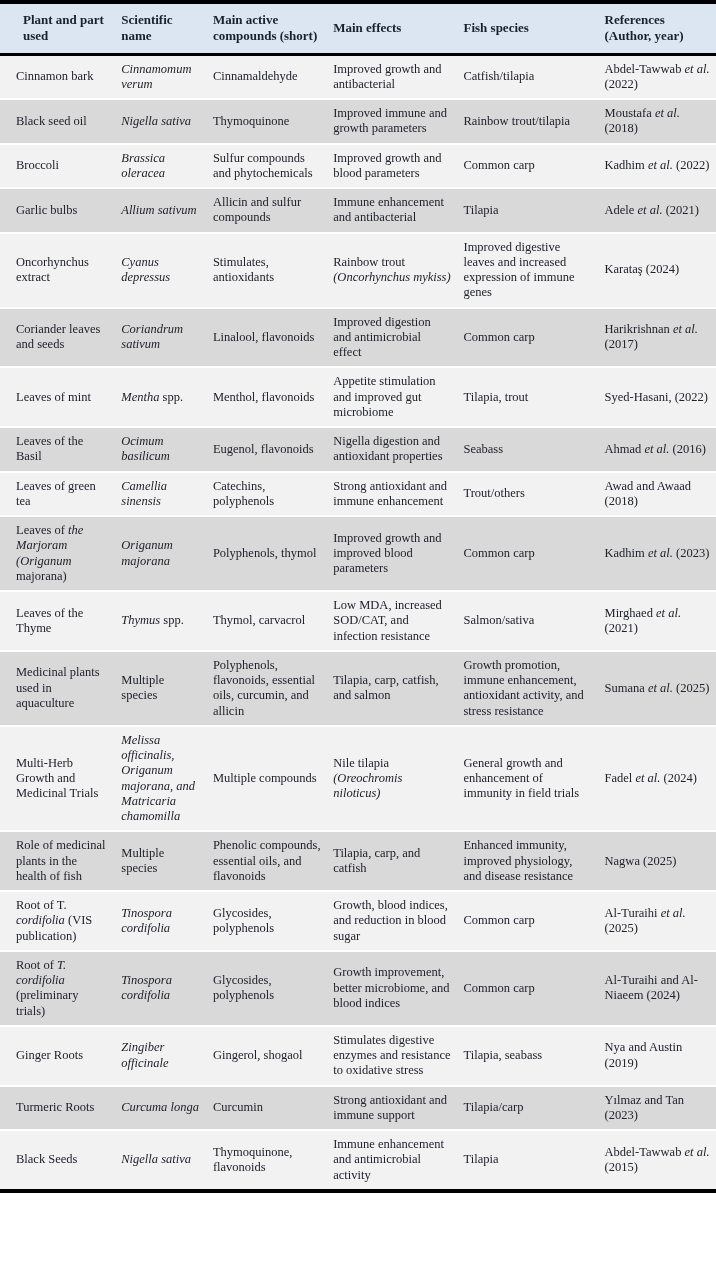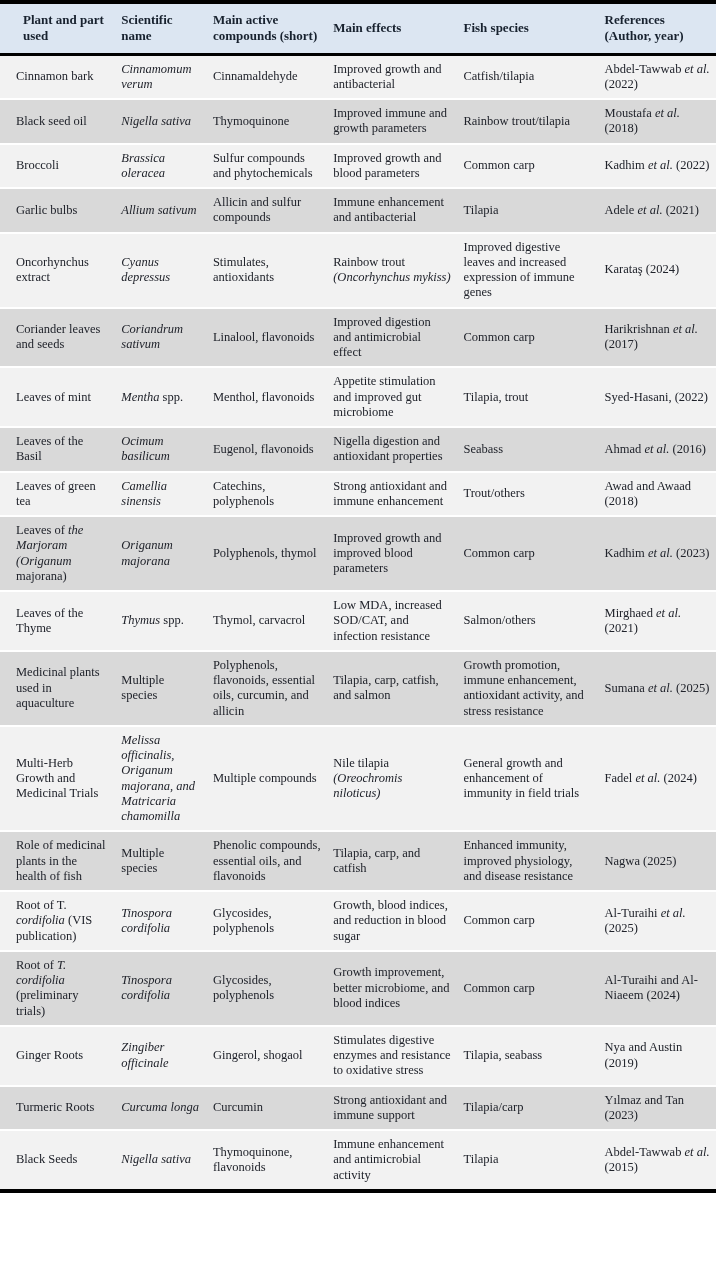--- a/index.html
+++ b/index.html
@@ -155,21 +155,21 @@
           <td><span>Polyphenols, thymol</span></td>
           <td><span>Improved growth and improved blood parameters</span></td>
           <td><span>Common carp</span></td>
           <td><span>Kadhim </span><em>et al.</em><span> (2023)</span></td>
         </tr>
         <tr class="light">
           <td><span>Leaves of the Thyme</span></td>
           <td><em>Thymus</em><span> spp.</span></td>
           <td><span>Thymol, carvacrol</span></td>
           <td><span>Low MDA, increased SOD/CAT, and infection resistance</span></td>
-          <td><span>Salmon/others</span></td>
+          <td><span>Salmon/sativa</span></td>
           <td><span>Mirghaed </span><em>et al.</em><span> (2021)</span></td>
         </tr>
         <tr class="dark">
           <td><span>Medicinal plants used in aquaculture</span></td>
           <td><span>Multiple species</span></td>
           <td><span>Polyphenols, flavonoids, essential oils, curcumin, and allicin</span></td>
           <td><span>Tilapia, carp, catfish, and salmon</span></td>
           <td><span>Growth promotion, immune enhancement, antioxidant activity, and stress resistance</span></td>
           <td><span>Sumana </span><em>et al.</em><span> (2025)</span></td>
         </tr>

